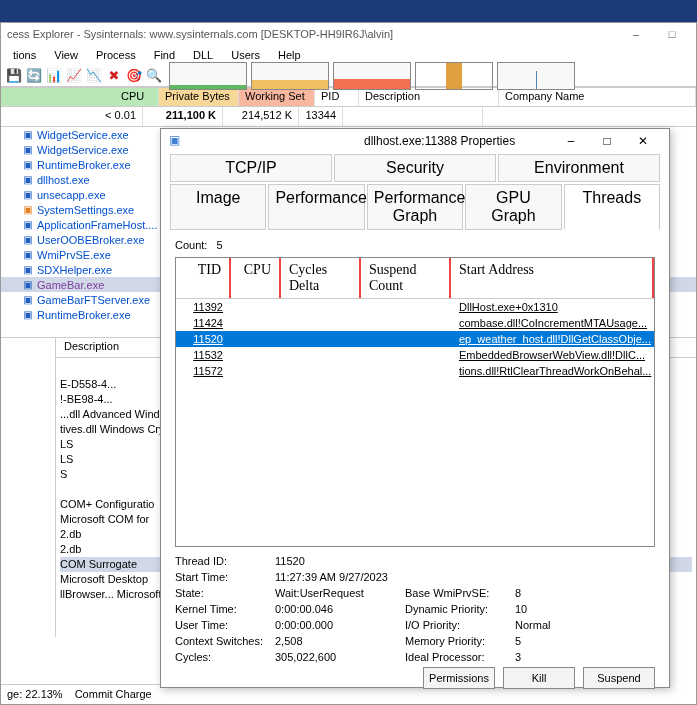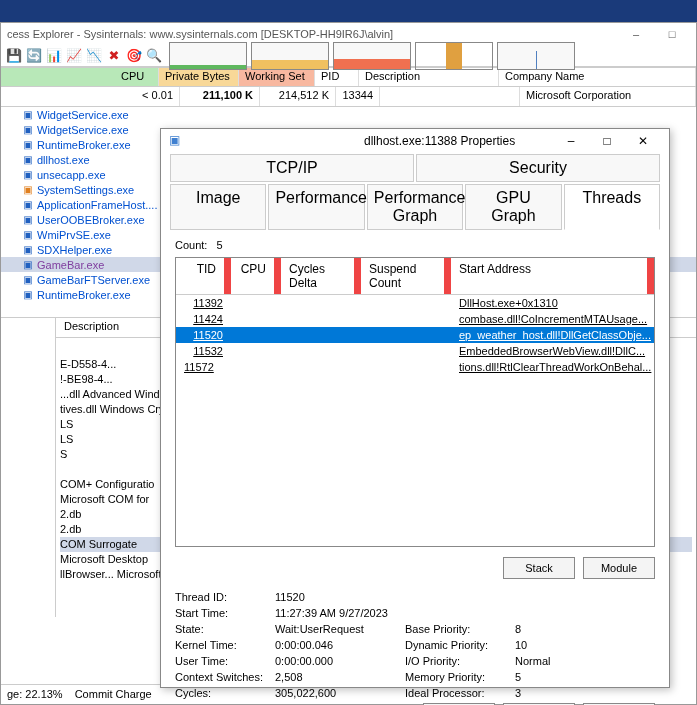--- a/index.html
+++ b/index.html
@@ -53,39 +53,48 @@
 .props-title-icon { width: 16px; height: 16px; margin-right: 6px; color: #4080d0; }
 .props-title span { flex: 1; font-size: 12px; }
 .w-btn { width: 36px; height: 24px; display:flex; align-items:center; justify-content:center; font-size: 12px; cursor: default; }
 .tabs { display: flex; flex-wrap: wrap; padding: 0 8px; }
 .tab { flex: 1; min-width: 80px; text-align: center; padding: 4px 6px; border: 1px solid #ccc; margin: 1px; font-size: 16px; cursor: default; background: #f8f8f8; }
 .tab.active { background: #fff; border-bottom-color: #fff; font-weight: normal; }
 .tab-body { flex: 1; padding: 8px 14px; display: flex; flex-direction: column; }
 .count-row { font-size: 11px; margin-bottom: 6px; }
 .thread-grid { border: 1px solid #888; height: 290px; background: #fff; }
 .th-head { display: flex; border-bottom: 1px solid #ccc; background: #fff; }
-.th-h { padding: 4px 8px; border-right: 7px solid #ef4444; font-size: 12px; cursor: default; }
+.th-h { padding: 4px 8px; border-right: 2px solid #ef4444; font-size: 14px; cursor: default; font-family: Liberation Serif, serif; }
 .th-body .th-row { display: flex; padding: 1px 0; text-decoration: underline; }
 .th-row.sel { background: #0078d7; color: #fff; }
 .th-cell { padding: 1px 8px; font-size: 11px; white-space: nowrap; overflow: hidden; }
 .detail-grid { margin-top: 8px; display: grid; grid-template-columns: 100px 130px 110px 80px; row-gap: 4px; font-size: 11px; align-items: center; }
 .btn-row { display: flex; justify-content: flex-end; gap: 8px; padding: 4px 0; }
 .dlg-btn { min-width: 72px; height: 22px; border: 1px solid #888; background: #f4f4f4; font-size: 11px; cursor: default; display:flex; align-items:center; justify-content:center; }
 .top-right-btns { display: flex; position: absolute; top: 0; right: 0; }
 </style>
 </head>
 <body>
 
 <div class="main-window">
   <div class="titlebar">
     <span class="titlebar-text">cess Explorer - Sysinternals: www.sysinternals.com [DESKTOP-HH9IR6J\alvin]</span>
     <div class="top-right-btns" style="position:static;">
       <div class="titlebar-btn">–</div>
       <div class="titlebar-btn">□</div>
     </div>
+  </div>
+  <div class="menu-bar">
+    <div class="menu-item">tions</div>
+    <div class="menu-item">View</div>
+    <div class="menu-item">Process</div>
+    <div class="menu-item">Find</div>
+    <div class="menu-item">DLL</div>
+    <div class="menu-item">Users</div>
+    <div class="menu-item">Help</div>
   </div>
   <div class="toolbar">
     <span class="tb-icon" style="color:#4060a0">💾</span>
     <span class="tb-icon" style="color:#2080c0">🔄</span>
     <span class="tb-icon" style="color:#888">📊</span>
     <span class="tb-icon">📈</span>
     <span class="tb-icon">📉</span>
     <span class="tb-icon" style="color:#d02020">✖</span>
     <span class="tb-icon">🎯</span>
     <span class="tb-icon">🔍</span>
@@ -99,26 +108,25 @@
   </div>
   <div class="col-header-row">
     <div class="col-h cpu-h" style="width:158px; padding-left:120px;">CPU</div>
     <div class="col-h pb-h" style="width:80px">Private Bytes</div>
     <div class="col-h ws-h" style="width:76px">Working Set</div>
     <div class="col-h" style="width:44px">PID</div>
     <div class="col-h" style="width:140px">Description</div>
     <div class="col-h" style="flex:1">Company Name</div>
   </div>
   <div class="col-header-row" style="border-top:none">
-    <div class="col-h" style="width:142px; background:#fff; text-align:right;margin-left:37px;">&lt; 0.01</div>
+    <div class="col-h" style="width:142px; background:#fff; text-align:right;">&lt; 0.01</div>
     <div class="col-h" style="width:80px; background:#fff; text-align:right;font-weight:bold;">211,100 K</div>
     <div class="col-h" style="width:76px; background:#fff; text-align:right;">214,512 K</div>
     <div class="col-h" style="width:44px; background:#fff;text-align:right;">13344</div>
     <div class="col-h" style="width:140px; background:#fff;"></div>
-    <div class="col-h" style="flex:1; background:#fff;">Microsoft Corporation</div>
   </div>
   <div class="proc-list" id="proc-list">
       <div class="proc-row">
         <span class="p-icon blue">▣</span>
         <span class="p-name">WidgetService.exe</span>
       </div>
       <div class="proc-row">
         <span class="p-icon blue">▣</span>
         <span class="p-name">WidgetService.exe</span>
       </div>
@@ -211,20 +219,21 @@
   <div class="props-title">
     <span class="props-title-icon">▣</span>
     <span>dllhost.exe:11388 Properties</span>
     <div class="w-btn">–</div>
     <div class="w-btn">□</div>
     <div class="w-btn">✕</div>
   </div>
   <div class="tabs">
     <div class="tab">TCP/IP</div>
     <div class="tab">Security</div>
+    <div class="tab">Environment</div>
   </div>
   <div class="tabs">
     <div class="tab">Image</div>
     <div class="tab">Performance</div>
     <div class="tab">Performance Graph</div>
     <div class="tab">GPU Graph</div>
     <div class="tab active">Threads</div>
   </div>
   <div class="tab-body">
     <div class="count-row">
@@ -262,45 +271,40 @@
             <div class="th-cell" style="flex:1">ep_weather_host.dll!DllGetClassObje...</div>
           </div>
           <div class="th-row">
             <div class="th-cell" style="width:55px;text-align:right">11532</div>
             <div class="th-cell" style="width:50px"></div>
             <div class="th-cell" style="width:80px"></div>
             <div class="th-cell" style="width:90px"></div>
             <div class="th-cell" style="flex:1">EmbeddedBrowserWebView.dll!DllC...</div>
           </div>
           <div class="th-row">
-            <div class="th-cell" style="width:55px;">11572</div>
+            <div class="th-cell" style="width:55px;text-align:right">11572</div>
             <div class="th-cell" style="width:50px"></div>
             <div class="th-cell" style="width:80px"></div>
             <div class="th-cell" style="width:90px"></div>
             <div class="th-cell" style="flex:1">tions.dll!RtlClearThreadWorkOnBehal...</div>
           </div>
         </div>
     </div>
 
-    <div class="btn-row" style="margin-top:6px">
-      <div style="flex:1"></div>
-      <div class="dlg-btn">Stack</div>
-      <div class="dlg-btn">Module</div>
-    </div>
 
     <div class="detail-grid">
       <div>Thread ID:</div>
       <div>11520</div>
       <div></div>
         <div></div>
       <div>Start Time:</div>
       <div style="grid-column:2/5">11:27:39 AM   9/27/2023</div>
       <div>State:</div>
       <div>Wait:UserRequest</div>
-      <div>Base Priority:</div>
+      <div>Base WmiPrvSE:</div>
       <div>8</div>
       <div>Kernel Time:</div>
       <div>0:00:00.046</div>
       <div>Dynamic Priority:</div>
       <div>10</div>
       <div>User Time:</div>
       <div>0:00:00.000</div>
       <div>I/O Priority:</div>
       <div>Normal</div>
       <div>Context Switches:</div>

